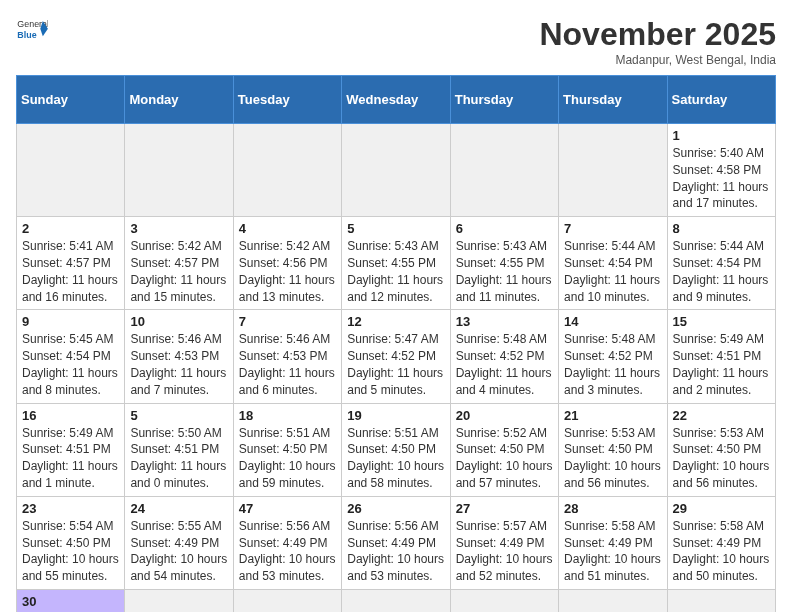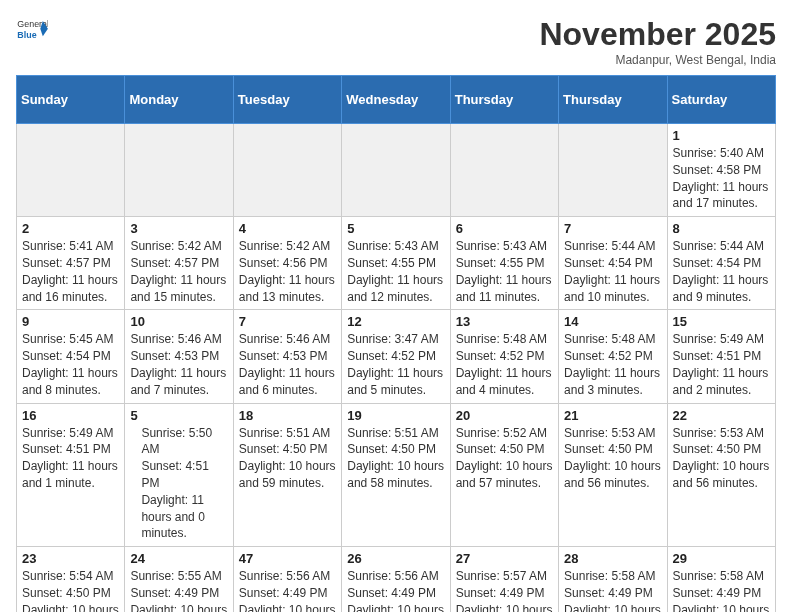--- a/index.html
+++ b/index.html
@@ -185,21 +185,21 @@
 Daylight: 11 hours and 7 minutes.</div>
         </td>
         <td>
           <span class="day-number">7</span>
           <div class="day-info" style="white-space: pre-line;">Sunrise: 5:46 AM
 Sunset: 4:53 PM
 Daylight: 11 hours and 6 minutes.</div>
         </td>
         <td>
           <span class="day-number">12</span>
-          <div class="day-info" style="white-space: pre-line;">Sunrise: 3:47 AM
+          <div class="day-info" style="white-space: pre-line;">Sunrise: 5:47 AM
 Sunset: 4:52 PM
 Daylight: 11 hours and 5 minutes.</div>
         </td>
         <td>
           <span class="day-number">13</span>
           <div class="day-info" style="white-space: pre-line;">Sunrise: 5:48 AM
 Sunset: 4:52 PM
 Daylight: 11 hours and 4 minutes.</div>
         </td>
         <td>
@@ -217,21 +217,21 @@
       </tr>
       <tr>
         <td>
           <span class="day-number">16</span>
           <div class="day-info" style="white-space: pre-line;">Sunrise: 5:49 AM
 Sunset: 4:51 PM
 Daylight: 11 hours and 1 minute.</div>
         </td>
         <td>
           <span class="day-number">5</span>
-          <div class="day-info" style="white-space: pre-line; margin-left: 11px;">Sunrise: 5:50 AM
+          <div class="day-info" style="white-space: pre-line;">Sunrise: 5:50 AM
 Sunset: 4:51 PM
 Daylight: 11 hours and 0 minutes.</div>
         </td>
         <td>
           <span class="day-number">18</span>
           <div class="day-info" style="white-space: pre-line;">Sunrise: 5:51 AM
 Sunset: 4:50 PM
 Daylight: 10 hours and 59 minutes.</div>
         </td>
         <td>

